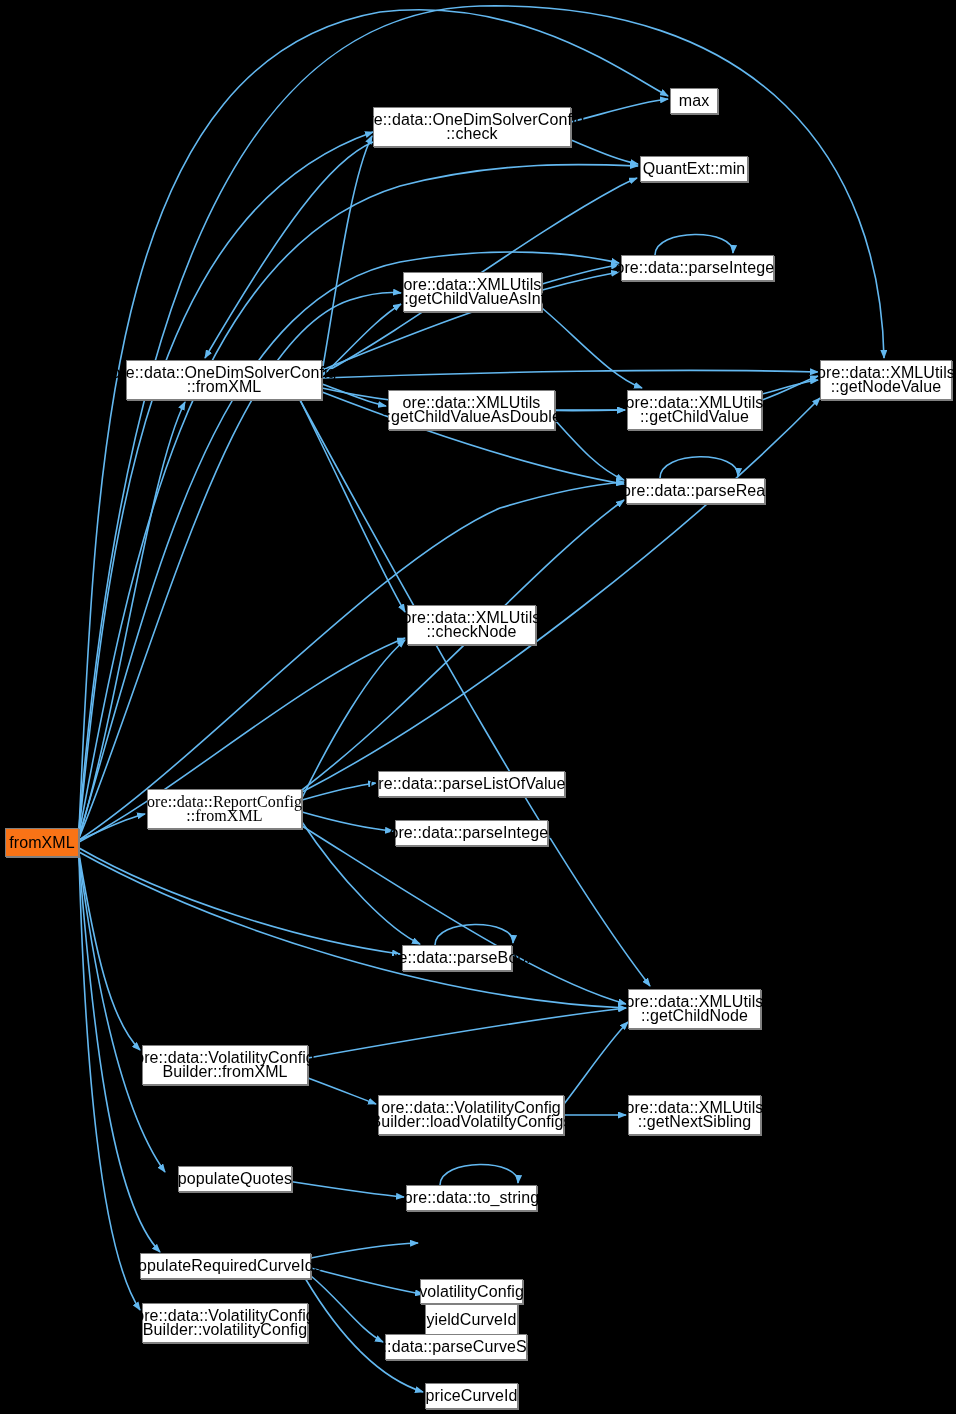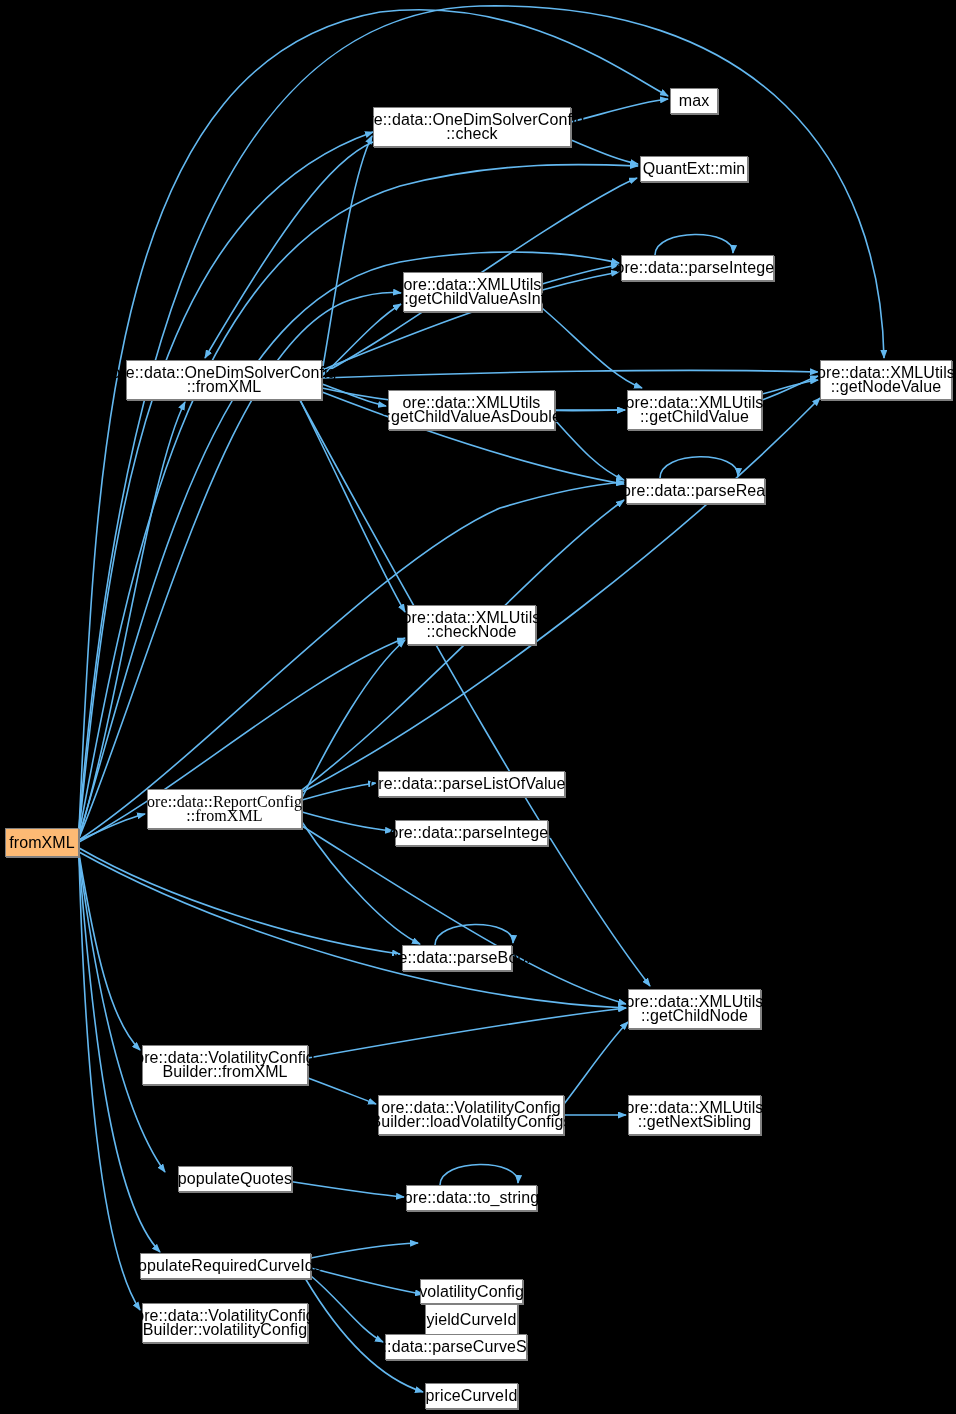--- a/index.html
+++ b/index.html
@@ -23,21 +23,21 @@
     align-items:center;
     justify-content:center;
     text-align:center;
     font-size:16px;
     line-height:14px;
     letter-spacing:.1px;
     white-space:pre-line;
     padding:0 3px;
   }
   .node.root{
-    background:#fdba74;
+    background:#f97316;
     border:1px solid #808080;
   }
 </style>
 </head>
 <body>
 
 <div id="canvas">
   <svg id="edges" viewBox="0 0 956 1414" xmlns="http://www.w3.org/2000/svg">
     <defs>
       <marker id="arrow" markerWidth="9" markerHeight="7" refX="8" refY="3.5" orient="auto" markerUnits="userSpaceOnUse">

